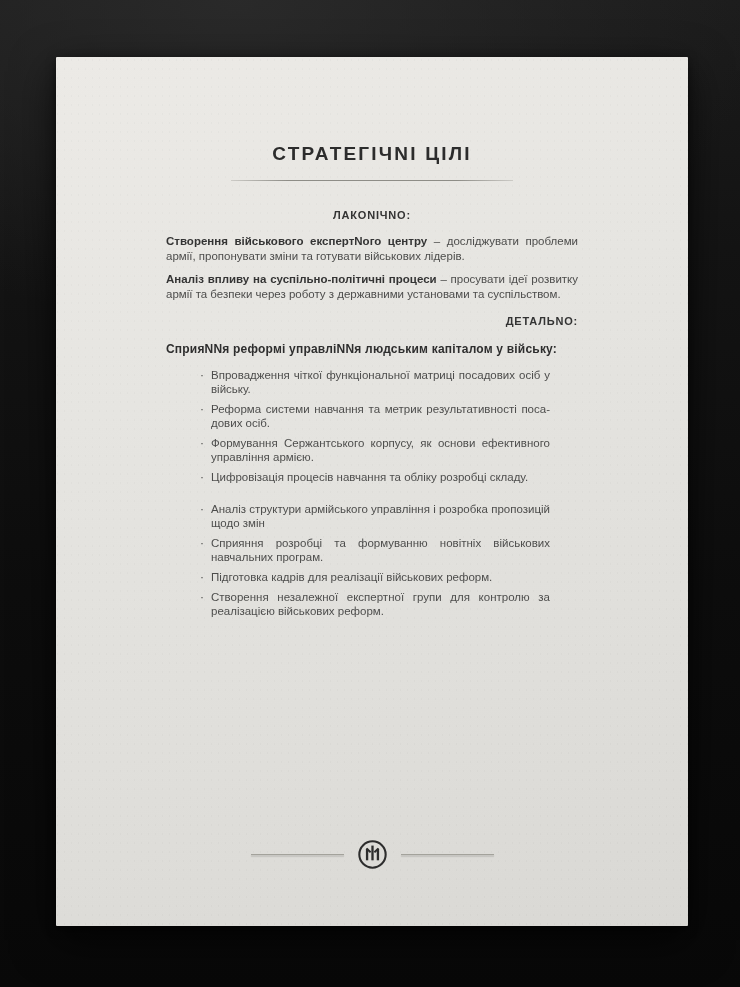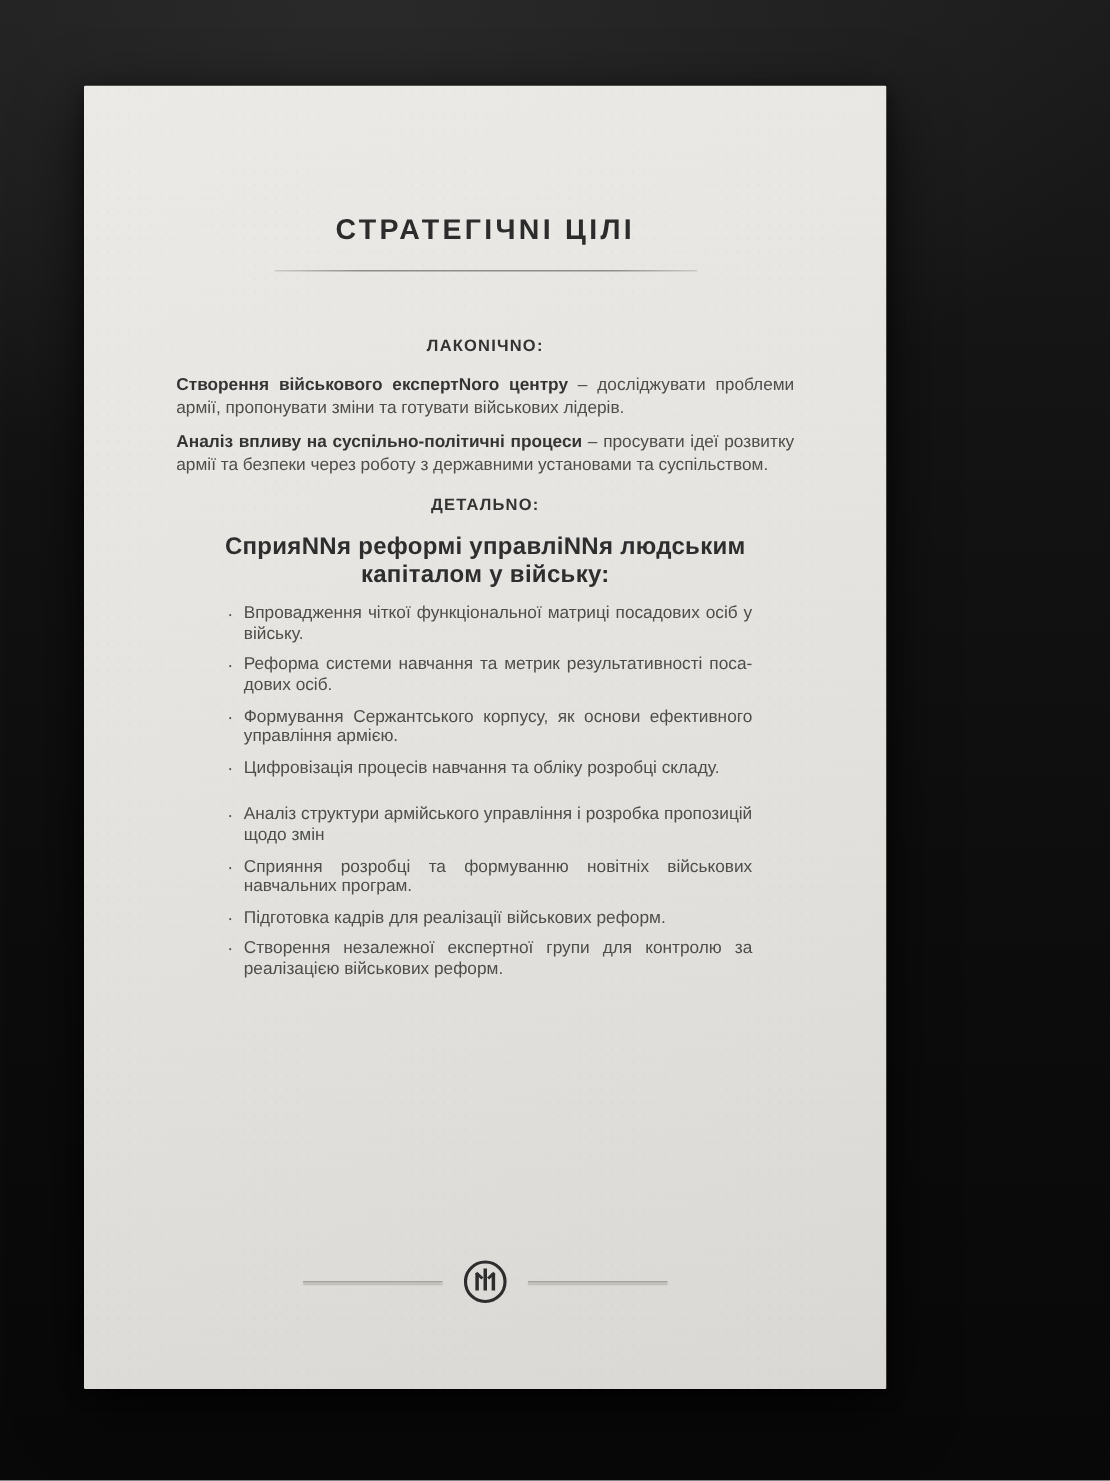--- a/index.html
+++ b/index.html
@@ -7,21 +7,21 @@
   body {
     font-family: "Liberation Sans", "DejaVu Sans", sans-serif;
     background:
       radial-gradient(120% 55% at 32% 0%, rgba(44,44,44,0.85) 0%, rgba(44,44,44,0) 60%),
       linear-gradient(180deg, #1c1c1c 0%, #141414 25%, #0d0d0d 60%, #080808 100%);
     position: relative;
   }
   .paper {
     position: absolute;
     left: 56px; top: 57px;
-    width: 535px; height: 869px;
+    width: 632px; height: 869px;
     background:
       radial-gradient(1.6px 1.6px at 25% 35%, rgba(0,0,0,0.025) 50%, transparent 51%),
       linear-gradient(163deg, #eceae6 0%, #e6e5e1 35%, #e0dfdb 68%, #d9d8d4 100%);
     background-size: 7px 9px, 100% 100%;
     box-shadow: 0 14px 44px rgba(0,0,0,0.65), 0 3px 10px rgba(0,0,0,0.5);
     border-radius: 1px;
   }
   .content { width: 412px; margin: 0 auto; }
   .title {
     margin-top: 86px;
@@ -30,43 +30,43 @@
     font-weight: bold;
     letter-spacing: 2.2px;
     color: #2c2c2c;
   }
   .title-rule {
     width: 282px; height: 1px;
     margin: 15px auto 0 auto;
     background: linear-gradient(90deg, rgba(120,119,113,0.25), #8e8d87 20%, #8e8d87 80%, rgba(120,119,113,0.25));
   }
   .kicker {
-    margin-top: 44px;
+    margin-top: 28px;
     text-align: center;
     font-size: 11px;
     font-weight: bold;
     letter-spacing: 0.8px;
     color: #333333;
   }
   .laconic { margin-top: 13px; }
   .para {
     font-size: 11.5px;
     line-height: 14.6px;
     color: #4d4d4c;
     text-align: justify;
     hyphens: manual;
     -webkit-hyphens: manual;
     margin-bottom: 9px;
   }
   .para b { color: #343434; }
-  .kicker-detailed { margin-top: 14px; }
+  .kicker-detailed { margin-top: 14px; text-align: right; }
   .section-heading {
     margin-top: 13px;
-    text-align: center;
-    font-size: 16px;
+    text-align: left;
+    font-size: 12px;
     line-height: 18.5px;
     font-weight: bold;
     letter-spacing: 0.2px;
     color: #2e2e2e;
   }
   .bullets { margin: 10px 28px 0 34px; }
   .bullet {
     display: flex;
     align-items: flex-start;
     margin-bottom: 6.5px;

